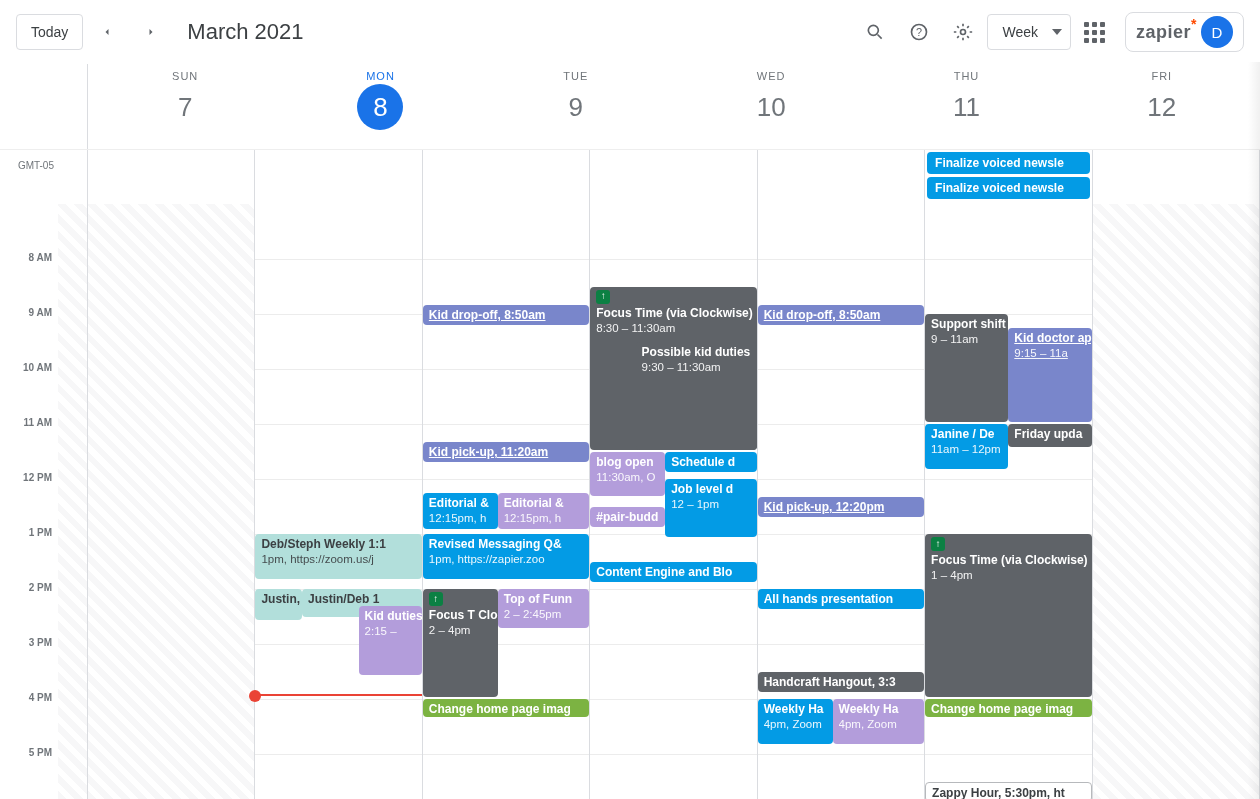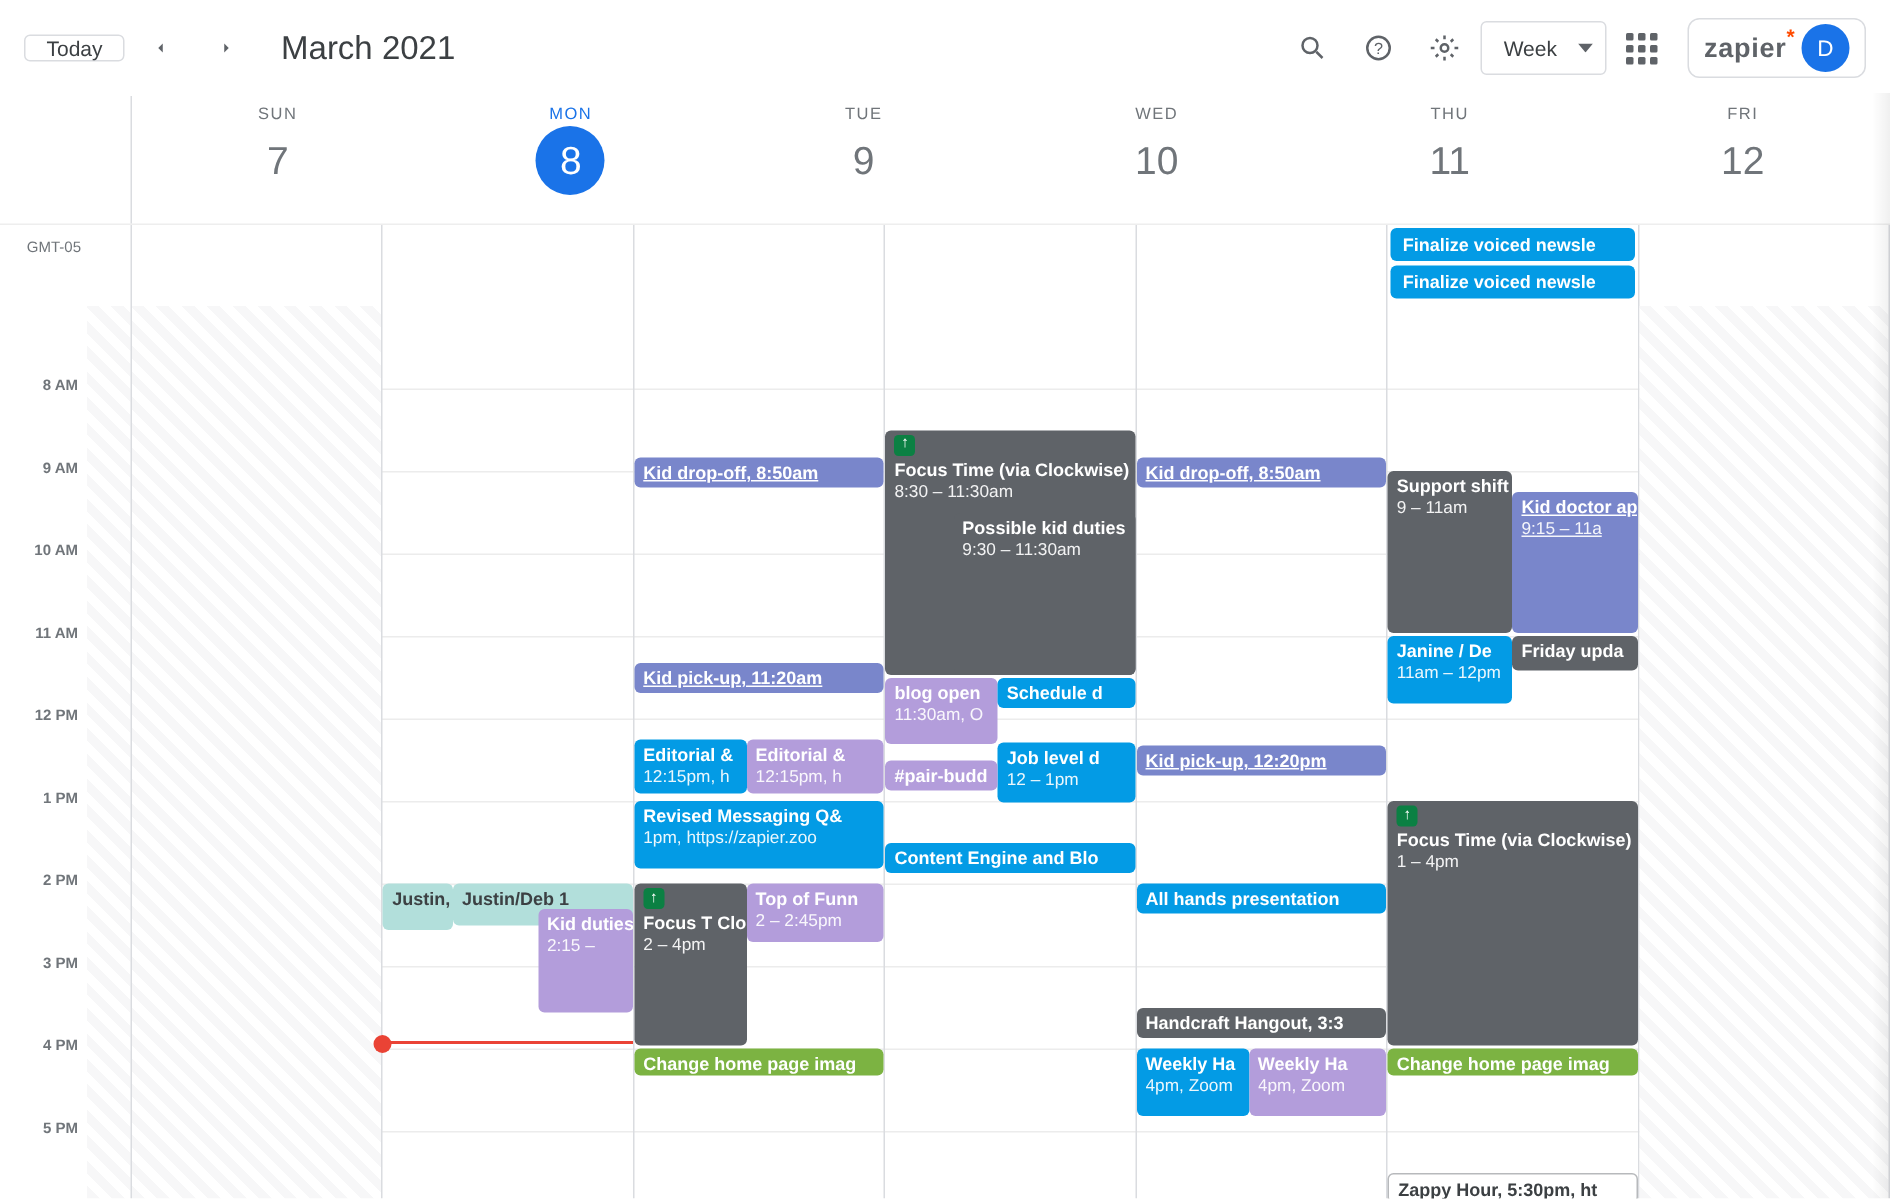--- a/index.html
+++ b/index.html
@@ -15,21 +15,21 @@
     --event-pink:#f4b6b5;
     --event-teal:#b2dfdb;
   }
   *{box-sizing:border-box;font-family:Arial,Helvetica,sans-serif;}
   html,body{margin:0;padding:0;background:#fff;color:var(--text-dark);}
   body{width:1260px;height:799px;overflow:hidden;position:relative;}
 
   
   .topbar{height:64px;display:flex;align-items:center;padding:0 16px;gap:4px;}
   .today-btn{border:1px solid var(--border-gray);border-radius:4px;background:#fff;
-    height:18px;padding:0 14px;font-size:14px;color:var(--text-dark);cursor:pointer;}
+    height:36px;padding:0 14px;font-size:14px;color:var(--text-dark);cursor:pointer;}
   .icon-btn{width:40px;height:40px;border:none;background:transparent;border-radius:50%;
     display:flex;align-items:center;justify-content:center;cursor:pointer;color:var(--text-gray);}
   .title{font-size:22px;color:var(--text-dark);margin-left:12px;}
   .flex-spacer{flex:1;}
   .week-select{border:1px solid var(--border-gray);border-radius:4px;background:#fff;
     height:36px;padding:0 8px 0 14px;font-size:14px;color:var(--text-dark);cursor:pointer;
     display:flex;align-items:center;gap:14px;}
   .apps-icon{width:40px;height:40px;display:flex;align-items:center;justify-content:center;cursor:pointer;}
   .apps-grid{display:grid;grid-template-columns:repeat(3,5px);grid-template-rows:repeat(3,5px);gap:3px;}
   .apps-grid span{background:#5f6368;border-radius:1px;}
@@ -237,20 +237,21 @@
         <div class="hour-line" style="top: 275px;"></div>
         <div class="hour-line" style="top: 330px;"></div>
         <div class="hour-line" style="top: 385px;"></div>
         <div class="hour-line" style="top: 440px;"></div>
         <div class="hour-line" style="top: 495px;"></div>
         <div class="hour-line" style="top: 550px;"></div>
       </div>
 
   <div class="col sun"></div>
       <div class="col mon">
+        <div class="ev teal" style="top: 330px; height: 44.75px; left: 0%; right: 0%;"><span class="t1">Deb/Steph Weekly 1:1</span><div class="t2">1pm, https://zoom.us/j</div></div>
         <div class="ev teal" style="top: 385px; height: 31px; left: 0%; right: 72%;"><span class="t1">Justin,</span></div>
         <div class="ev teal" style="top: 385px; height: 28.25px; left: 28%; right: 0%;"><span class="t1">Justin/Deb 1</span></div>
         <div class="ev lav" style="top: 401.5px; height: 69.5px; left: 62%; right: 0%;"><span class="t1">Kid duties</span><div class="t2">2:15 –</div></div>
         <div class="now-line" style="top: 489.5px;">
           <div class="now-dot"></div>
         </div>
       </div>
       <div class="col tue">
         <div class="ev purple" style="top: 100.65px; height: 20px; left: 0%; right: 0%;"><span class="t1">Kid drop-off, 8:50am</span></div>
         <div class="ev purple" style="top: 238.15px; height: 20px; left: 0%; right: 0%;"><span class="t1">Kid pick-up, 11:20am</span></div>
@@ -259,21 +260,21 @@
         <div class="ev blue" style="top: 330px; height: 44.75px; left: 0%; right: 0%;"><span class="t1">Revised Messaging Q&amp;</span><div class="t2">1pm, https://zapier.zoo</div></div>
         <div class="ev dark" style="top: 385px; height: 108px; left: 0%; right: 55%;"><span class="badge"></span><span class="t1">Focus T Clockwise)</span><div class="t2">2 – 4pm</div></div>
         <div class="ev lav" style="top: 385px; height: 39.25px; left: 45%; right: 0%;"><span class="t1">Top of Funn</span><div class="t2">2 – 2:45pm</div></div>
         <div class="ev green" style="top: 495px; height: 18px; left: 0%; right: 0%;"><span class="t1">Change home page imag</span></div>
       </div>
       <div class="col wed">
         <div class="ev dark" style="top: 82.5px; height: 163px; left: 0%; right: 0%;"><span class="badge"></span><span class="t1">Focus Time (via Clockwise)</span><div class="t2">8:30 – 11:30am</div></div>
         <div class="ev dark" style="top: 137.5px; height: 108px; left: 8%; right: 0%; margin-left: 32px;"><span class="t1">Possible kid duties</span><div class="t2">9:30 – 11:30am</div></div>
         <div class="ev lav" style="top: 247.5px; height: 44.75px; left: 0%; right: 55%;"><span class="t1">blog open</span><div class="t2">11:30am, O</div></div>
         <div class="ev blue" style="top: 247.5px; height: 20px; left: 45%; right: 0%;"><span class="t1">Schedule d</span></div>
-        <div class="ev blue" style="top: 275px; height: 40px; left: 45%; right: 0%; margin-top: 16px;"><span class="t1">Job level d</span><div class="t2">12 – 1pm</div></div>
+        <div class="ev blue" style="top: 275px; height: 58px; left: 45%; right: 0%;"><span class="t1">Job level d</span><div class="t2">12 – 1pm</div></div>
         <div class="ev lav" style="top: 302.5px; height: 20px; left: 0%; right: 55%;"><span class="t1">#pair-budd</span></div>
         <div class="ev blue" style="top: 357.5px; height: 20px; left: 0%; right: 0%;"><span class="t1">Content Engine and Blo</span></div>
       </div>
       <div class="col thu">
         <div class="ev purple" style="top: 100.65px; height: 20px; left: 0%; right: 0%;"><span class="t1">Kid drop-off, 8:50am</span></div>
         <div class="ev purple" style="top: 293.15px; height: 20px; left: 0%; right: 0%;"><span class="t1">Kid pick-up, 12:20pm</span></div>
         <div class="ev blue" style="top: 385px; height: 20px; left: 0%; right: 0%;"><span class="t1">All hands presentation</span></div>
         <div class="ev dark" style="top: 467.5px; height: 20px; left: 0%; right: 0%;"><span class="t1">Handcraft Hangout, 3:3</span></div>
         <div class="ev blue" style="top: 495px; height: 44.75px; left: 0%; right: 55%;"><span class="t1">Weekly Ha</span><div class="t2">4pm, Zoom</div></div>
         <div class="ev lav" style="top: 495px; height: 44.75px; left: 45%; right: 0%;"><span class="t1">Weekly Ha</span><div class="t2">4pm, Zoom</div></div>

